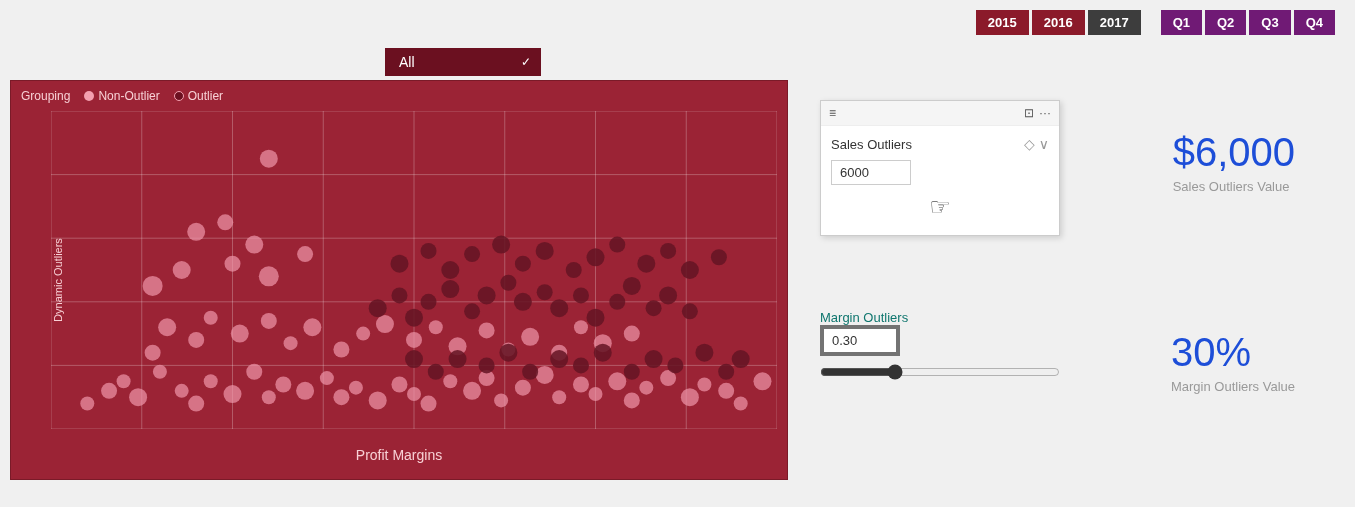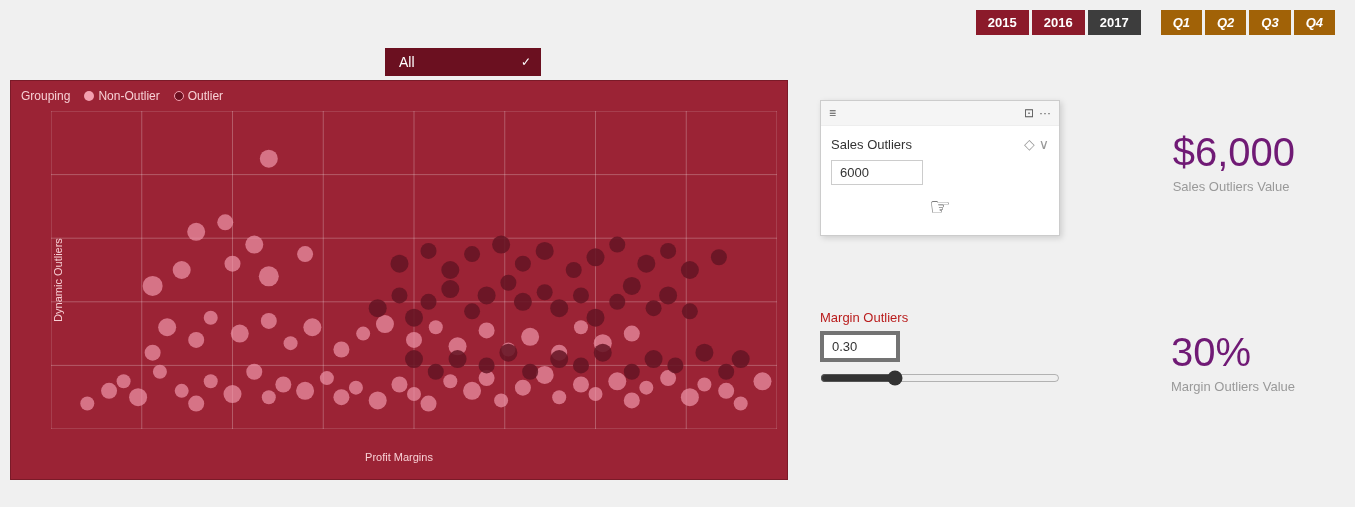--- a/index.html
+++ b/index.html
@@ -36,22 +36,21 @@
       color: white;
     }
 
     .year-btn {
       background: #8b1a2a;
     }
     .year-btn.active {
       background: #3d3d3d;
     }
     .quarter-btn {
-      background: #a16207;
-      font-style: italic;
+      background: #701a75;
     }
 
     
     .dropdown-container {
       position: absolute;
       top: 48px;
       left: 385px;
     }
 
     .dropdown {
@@ -131,21 +130,21 @@
       font-size: 11px;
       color: #f8d0d5;
       white-space: nowrap;
     }
 
     .x-axis-label {
       position: absolute;
       bottom: 16px;
       left: 50%;
       transform: translateX(-50%);
-      font-size: 11px;
+      font-size: 14px;
       color: #f8d0d5;
     }
 
     
     .sales-card {
       position: absolute;
       top: 100px;
       left: 820px;
       width: 240px;
       background: white;
@@ -191,21 +190,21 @@
       display: flex;
       gap: 4px;
       color: #999;
       font-size: 14px;
     }
 
     .card-input {
       border: 1px solid #ccc;
       padding: 4px 8px;
       font-size: 13px;
-      width: 92px;
+      width: 80px;
       color: #333;
     }
 
     .card-slider-container {
       padding: 8px 0 4px 0;
       display: flex;
       align-items: center;
       justify-content: center;
     }
 
@@ -218,40 +217,39 @@
     .value-panel {
       position: absolute;
       top: 130px;
       right: 60px;
       text-align: left;
     }
 
     .big-value {
       font-size: 40px;
       font-weight: 300;
-      color: #701a75;
+      color: #1d4ed8;
     }
 
     .value-label {
       font-size: 13px;
       color: #999;
       margin-top: 4px;
     }
 
     .margin-section {
       position: absolute;
       top: 310px;
       left: 820px;
       width: 240px;
     }
 
     .margin-title {
       font-size: 13px;
-      color: #b91c1c;
-      margin-bottom: 6px;
+      color: #0f766e;
     }
 
     .margin-input {
       border: 4px solid #737373;
       padding: 4px 8px;
       font-size: 13px;
       width: 80px;
       color: #333;
     }
 

